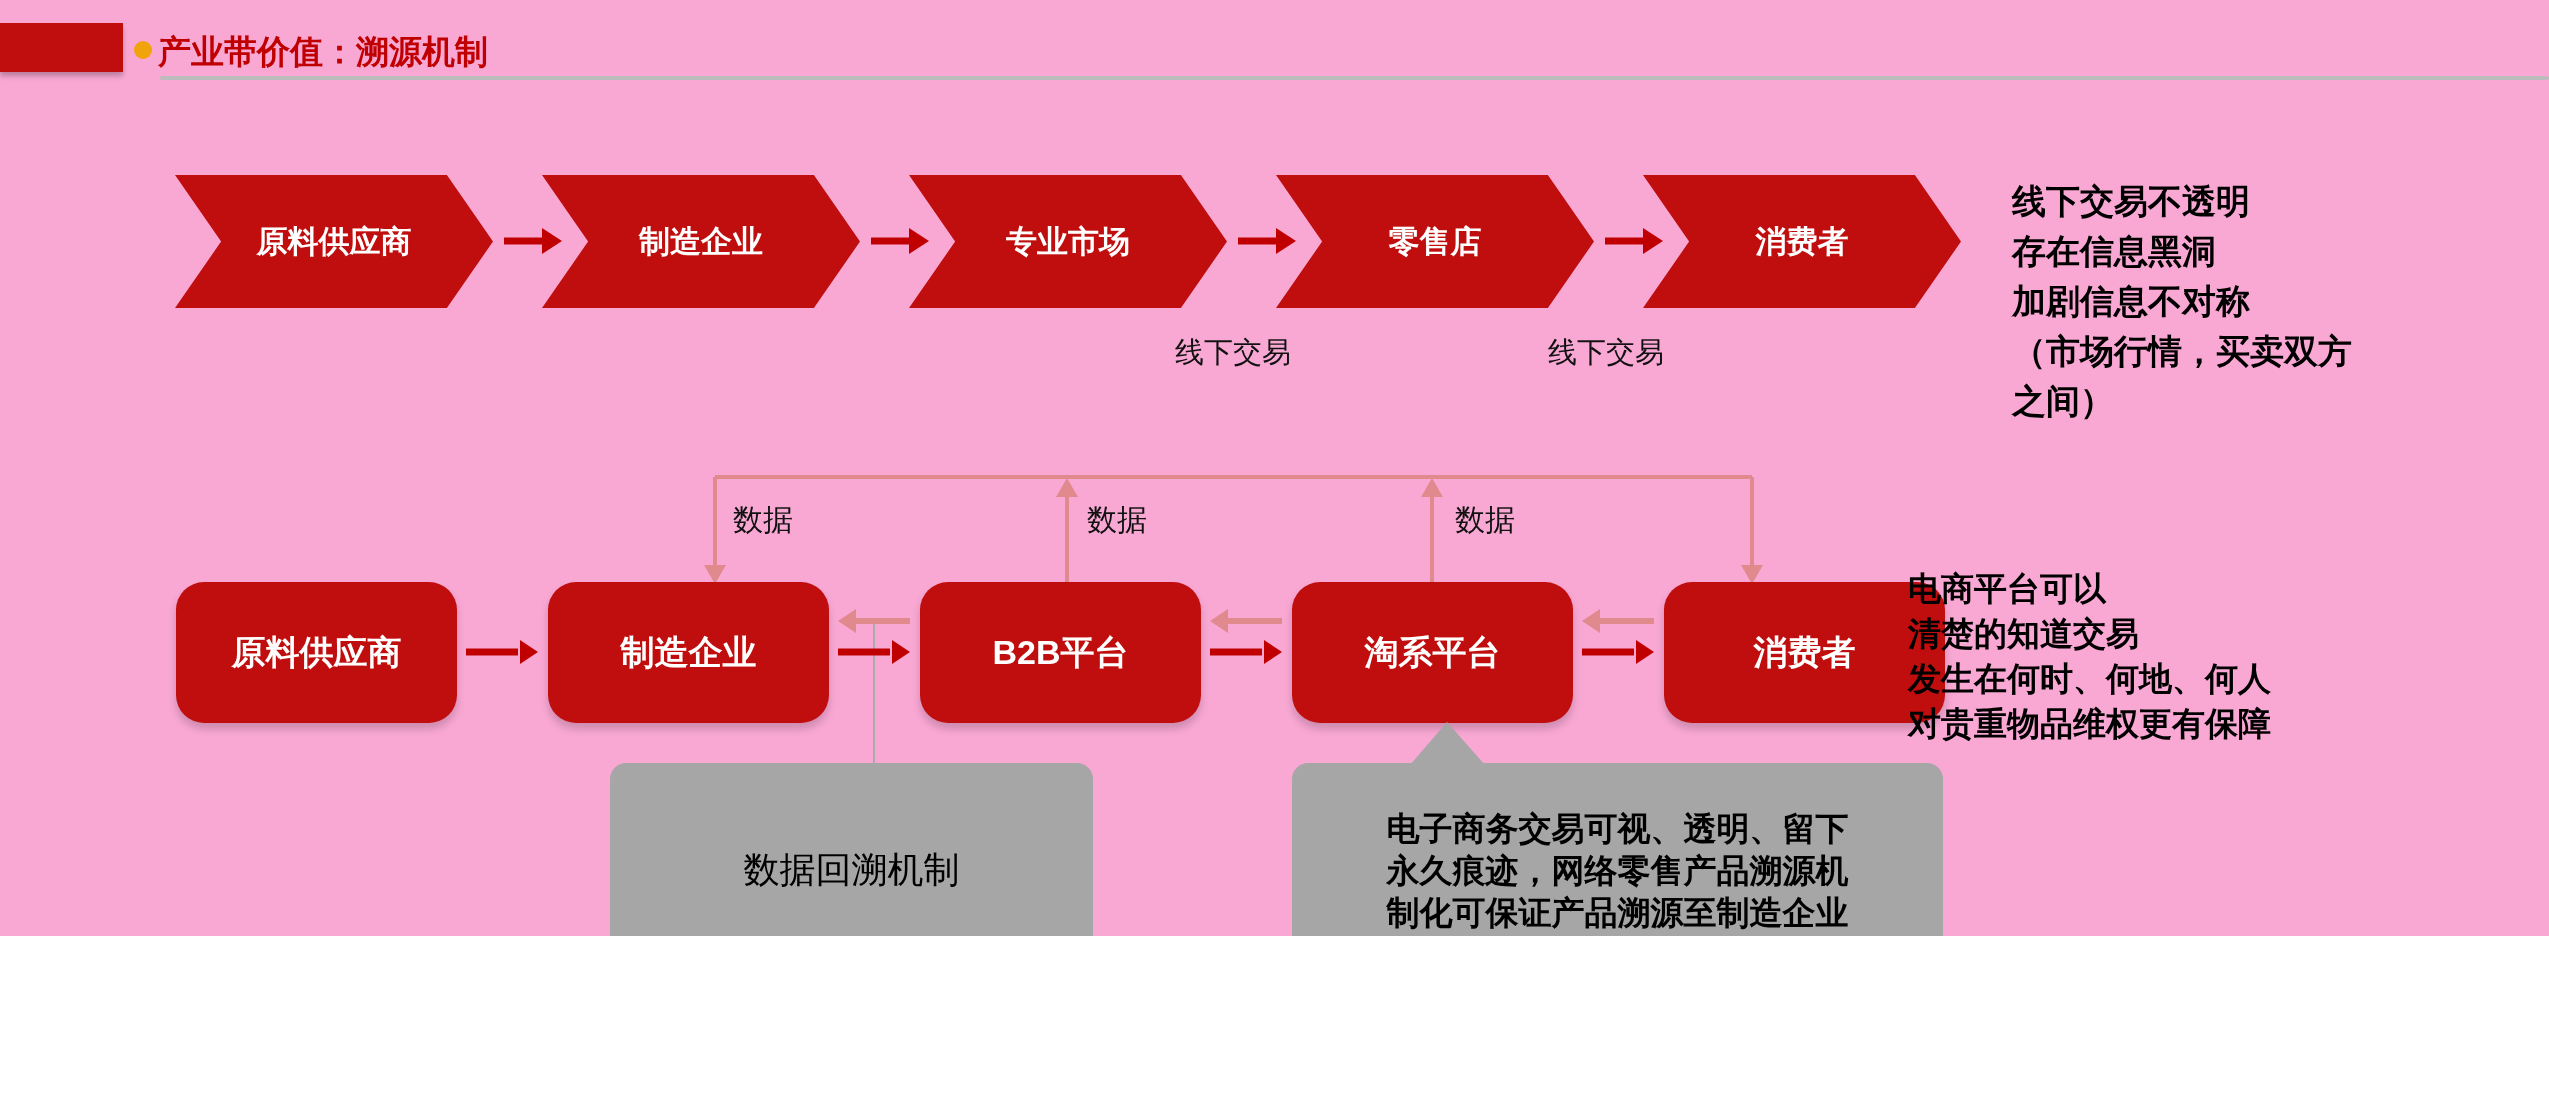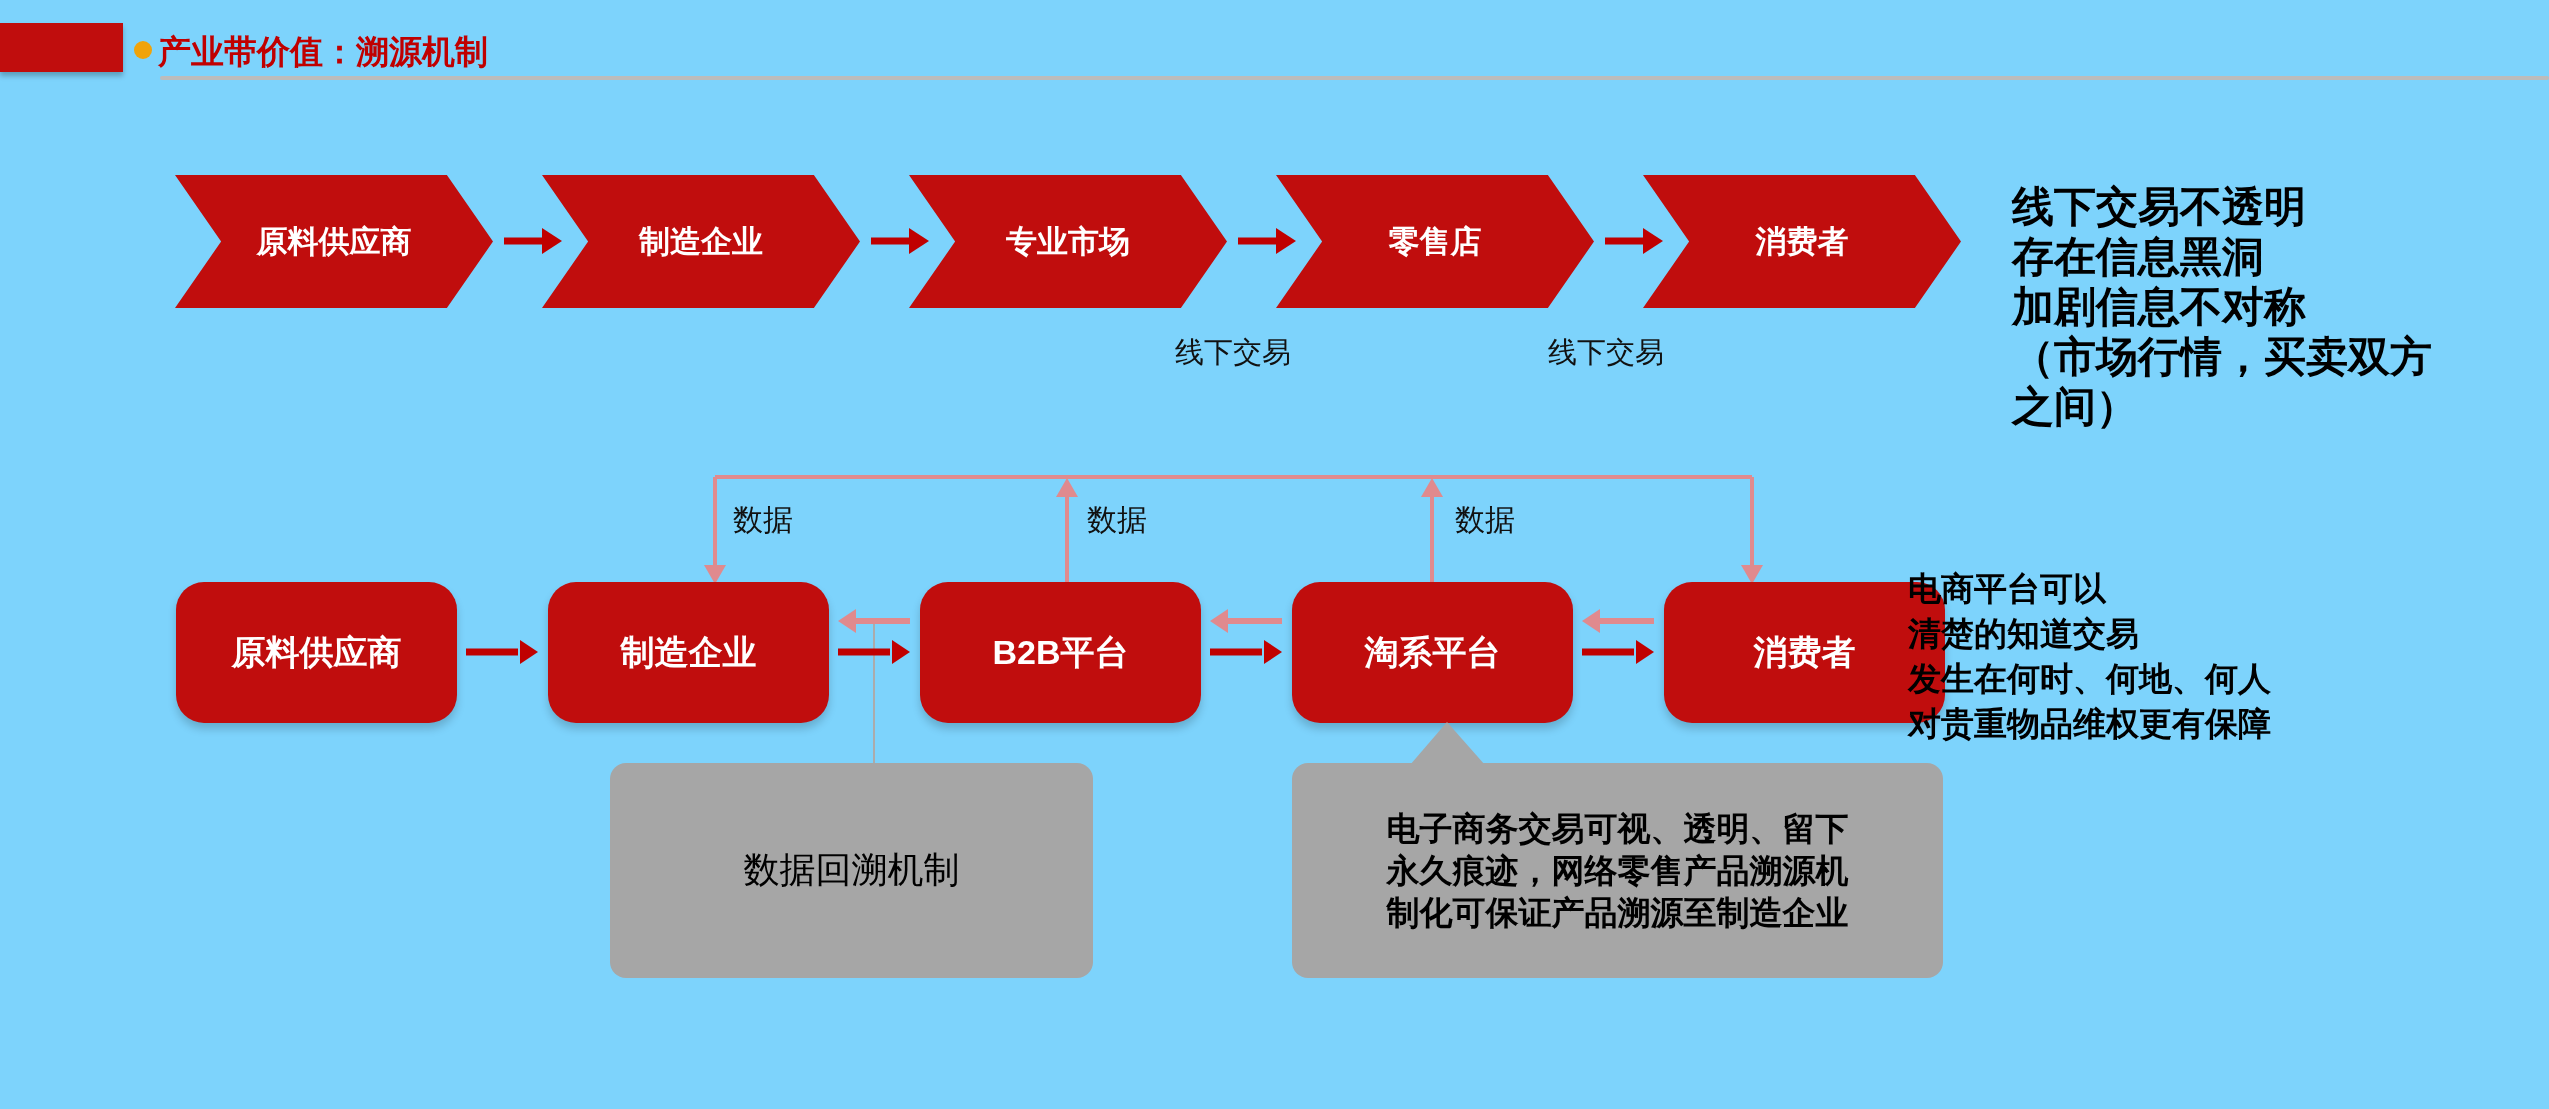--- a/index.html
+++ b/index.html
@@ -1,17 +1,17 @@
 <!DOCTYPE html>
 <html><head>
 <meta charset="utf-8">
 <style>
   html,body{margin:0;padding:0;background:#fff;}
   #stage{
-    position:relative;width:2549px;height:1109px;background:#7dd3fc;overflow:hidden;
+    position:relative;width:2549px;height:936px;background:#f9a8d4;overflow:hidden;
     font-family:"Liberation Sans","DejaVu Sans",sans-serif;
   }
   
   .hdr-block{position:absolute;left:0;top:23px;width:123px;height:49px;background:#C00D0D;
     box-shadow:0 4px 5px rgba(0,0,0,.25);}
   .hdr-bullet{position:absolute;left:134px;top:41px;width:18px;height:18px;border-radius:50%;background:#F0A30A;}
   .hdr-title{position:absolute;left:158px;top:30px;font-size:33px;font-weight:bold;color:#C00000;white-space:nowrap;}
   .hdr-divider{position:absolute;left:160px;top:76px;width:2389px;height:4px;background:#BCBCBC;border-radius:2px;}
   
   .chevron{position:absolute;top:175px;width:318px;height:133px;background:#C00D0D;
@@ -24,21 +24,21 @@
   .arrow-r .shaft{position:absolute;left:0;top:50%;transform:translateY(-50%);height:7px;background:#C00000;}
   .arrow-r .head{position:absolute;right:0;top:50%;transform:translateY(-50%);width:0;height:0;
     border-left:20px solid #C00000;border-top:13px solid transparent;border-bottom:13px solid transparent;}
   .arrow-l .shaft{position:absolute;right:0;top:50%;transform:translateY(-50%);height:6px;background:#E08A8E;}
   .arrow-l .head{position:absolute;left:0;top:50%;transform:translateY(-50%);width:0;height:0;
     border-right:18px solid #E08A8E;border-top:12px solid transparent;border-bottom:12px solid transparent;}
   .top-arrow{top:228px;width:58px;height:26px;}
   .top-arrow .shaft{width:40px;}
   .offline-label{position:absolute;top:333px;font-size:29px;color:#111;white-space:nowrap;}
   .note{position:absolute;color:#000;font-weight:bold;white-space:nowrap;}
-  .note-top{left:2012px;top:182px;font-size:42px;line-height:50px;}
+  .note-top{left:2012px;top:176px;font-size:34px;line-height:50px;}
   .note-bottom{left:1908px;top:566px;font-size:33px;line-height:45px;}
   
   .node{position:absolute;top:582px;width:281px;height:141px;background:#C00D0D;border-radius:28px;
     display:flex;align-items:center;justify-content:center;box-shadow:0 6px 8px rgba(0,0,0,.18);}
   .node span{color:#fff;font-size:34px;font-weight:bold;white-space:nowrap;}
   .gap-arrow-r{top:640px;width:72px;height:24px;}
   .gap-arrow-r .shaft{width:52px;}
   .gap-arrow-r .head{border-left-width:18px;border-top-width:12px;border-bottom-width:12px;}
   .gap-arrow-l{top:610px;width:72px;height:22px;}
   .gap-arrow-l .shaft{width:54px;}

